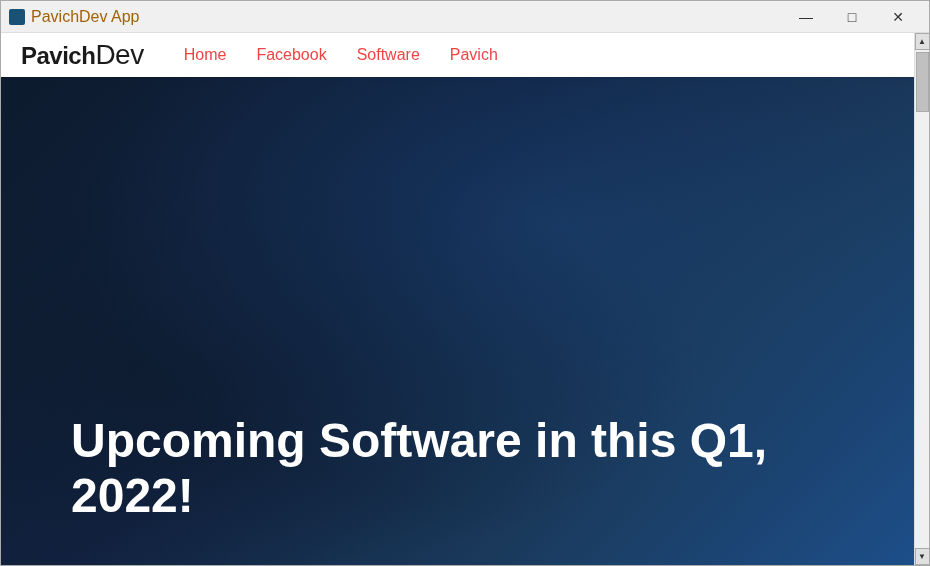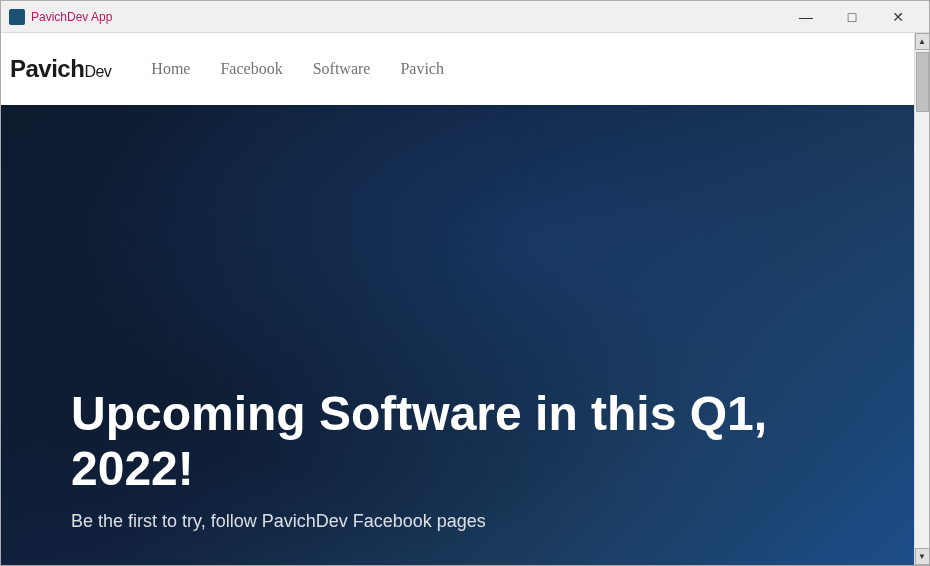--- a/index.html
+++ b/index.html
@@ -40,22 +40,22 @@
     .title-bar-icon {
       width: 16px;
       height: 16px;
       margin-right: 6px;
       background: #1a5276;
       border-radius: 2px;
       flex-shrink: 0;
     }
 
     .title-bar-title {
-      font-size: 12px;
-      color: #be185d;
+      font-size: 16px;
+      color: #a16207;
       flex: 1;
     }
 
     .title-bar-controls {
       display: flex;
       gap: 0px;
     }
 
     .title-bar-btn {
       width: 46px;
@@ -123,63 +123,62 @@
     
     .browser-content {
       flex: 1;
       display: flex;
       flex-direction: column;
       overflow: hidden;
     }
 
     
     .navbar {
-      height: 72px;
+      height: 44px;
       background: #ffffff;
       display: flex;
       align-items: center;
-      padding: 0 9px;
+      padding: 0 20px;
       flex-shrink: 0;
       box-shadow: 0 1px 3px rgba(0,0,0,0.1);
       z-index: 10;
     }
 
     .logo {
       display: flex;
       align-items: baseline;
       margin-right: 40px;
     }
 
     .logo-pavich {
       font-size: 24px;
       font-weight: 700;
       color: #1a1a1a;
       letter-spacing: -0.5px;
     }
 
     .logo-dev {
-      font-size: 16px;
+      font-size: 28px;
       font-weight: 300;
       color: #1a1a1a;
       letter-spacing: -0.5px;
     }
 
     .nav-links {
       display: flex;
       align-items: center;
       gap: 30px;
     }
 
     .nav-link {
       font-size: 16px;
-      color: #737373;
+      color: #ef4444;
       cursor: pointer;
       text-decoration: none;
       padding: 4px 0;
-      font-family: Liberation Serif, serif;
     }
 
     
     .hero {
       flex: 1;
       background: linear-gradient(135deg, #0d1b2e 0%, #112240 40%, #1a3a5c 70%, #1d4e89 100%);
       position: relative;
       display: flex;
       flex-direction: column;
       justify-content: flex-end;
@@ -245,21 +244,20 @@
           <a class="nav-link">Home</a>
           <a class="nav-link">Facebook</a>
           <a class="nav-link">Software</a>
           <a class="nav-link">Pavich</a>
         </div>
       </nav>
 
       <section class="hero">
         <div class="hero-content">
           <h1 class="hero-title">Upcoming Software in this Q1, 2022!</h1>
-          <p class="hero-subtitle">Be the first to try, follow PavichDev Facebook pages</p>
         </div>
       </section>
 
     </div>
 
     <div class="scrollbar">
       <div class="scrollbar-arrow">▲</div>
       <div class="scrollbar-track">
         <div class="scrollbar-thumb"></div>
       </div>

